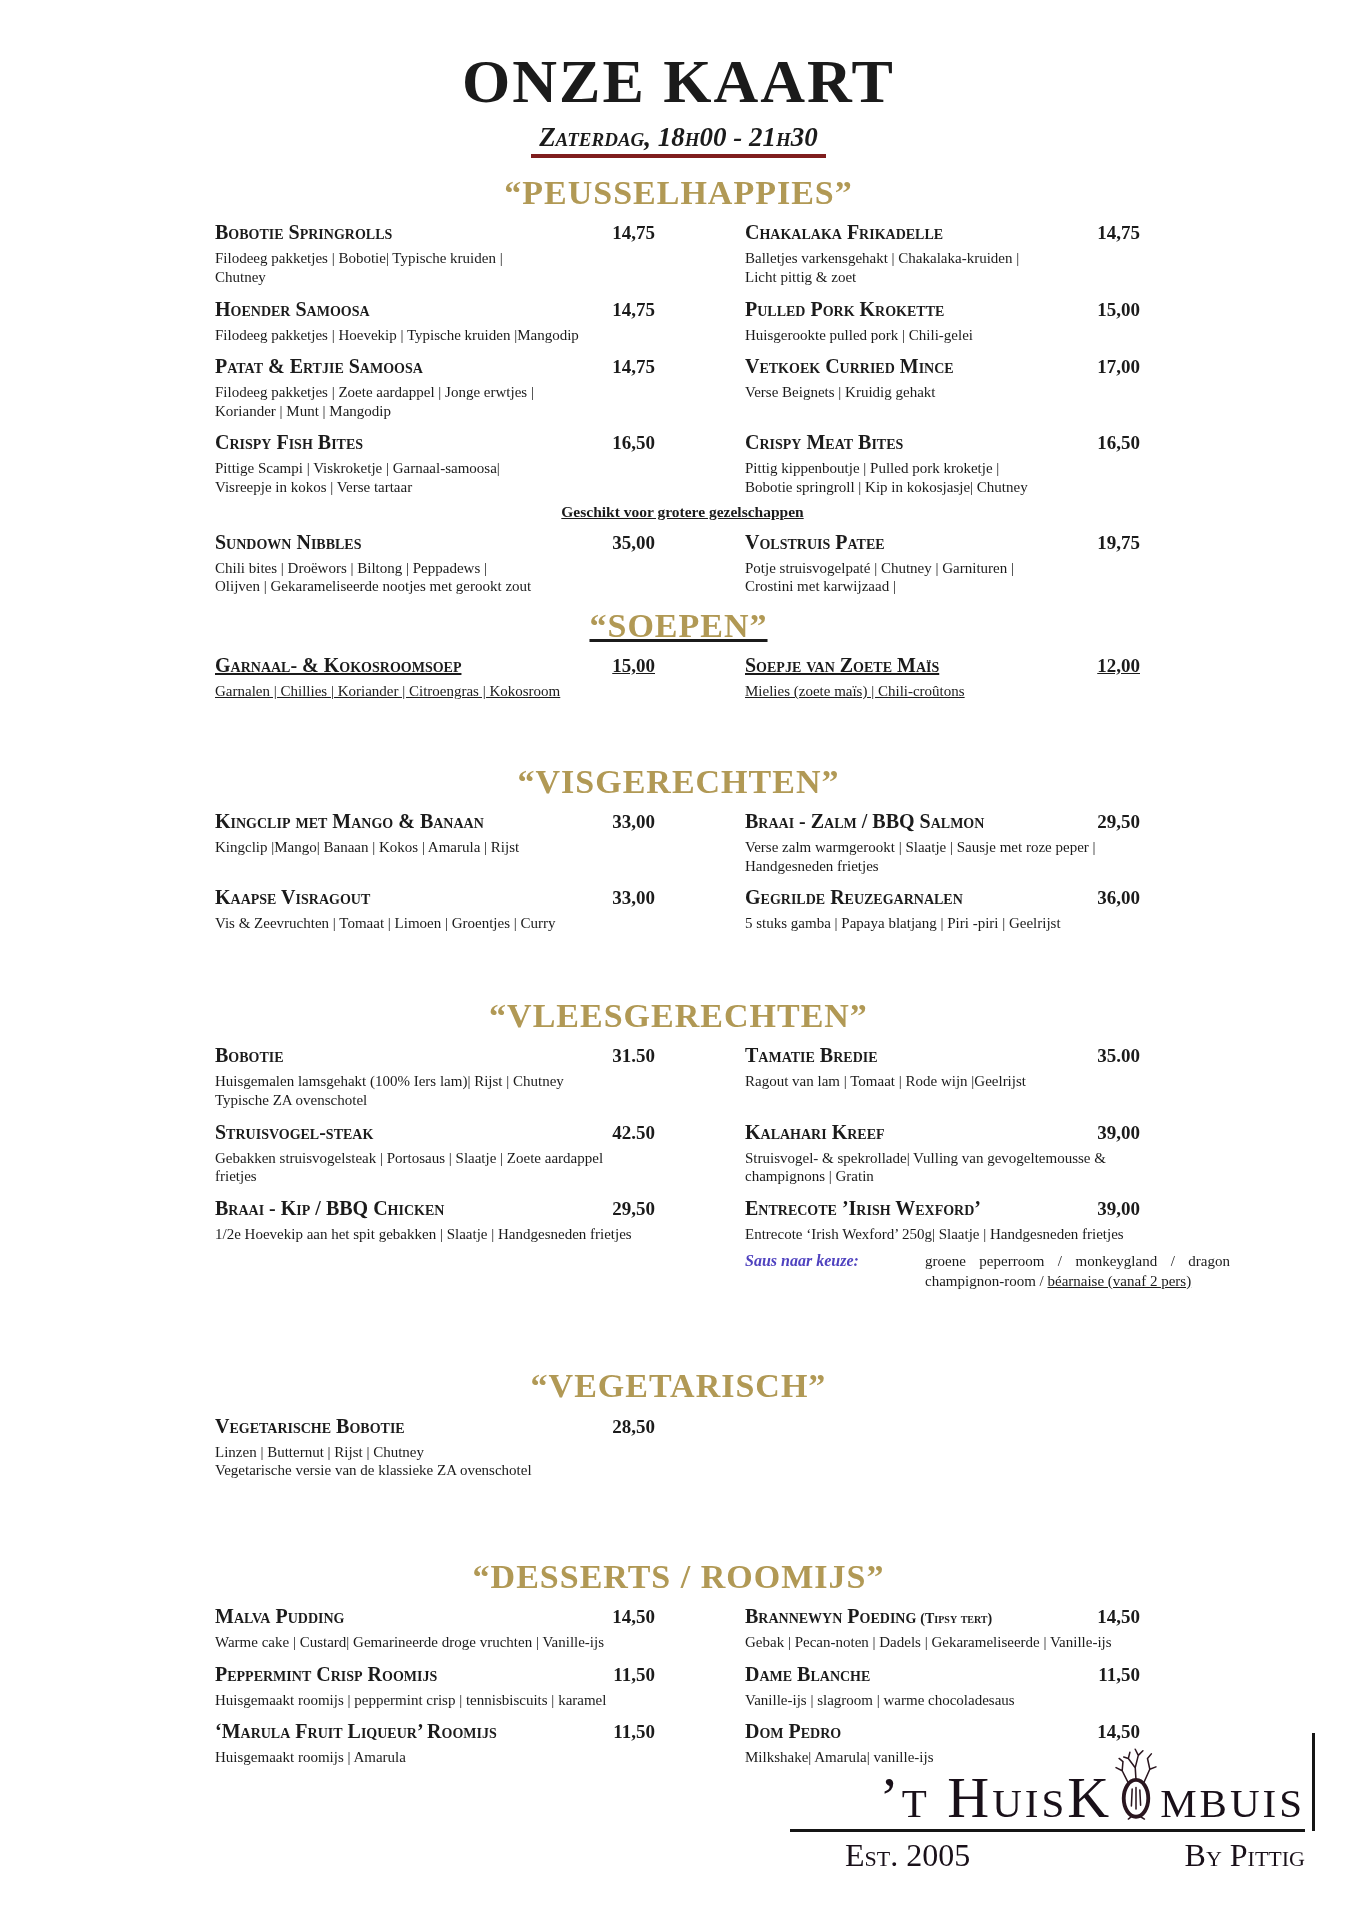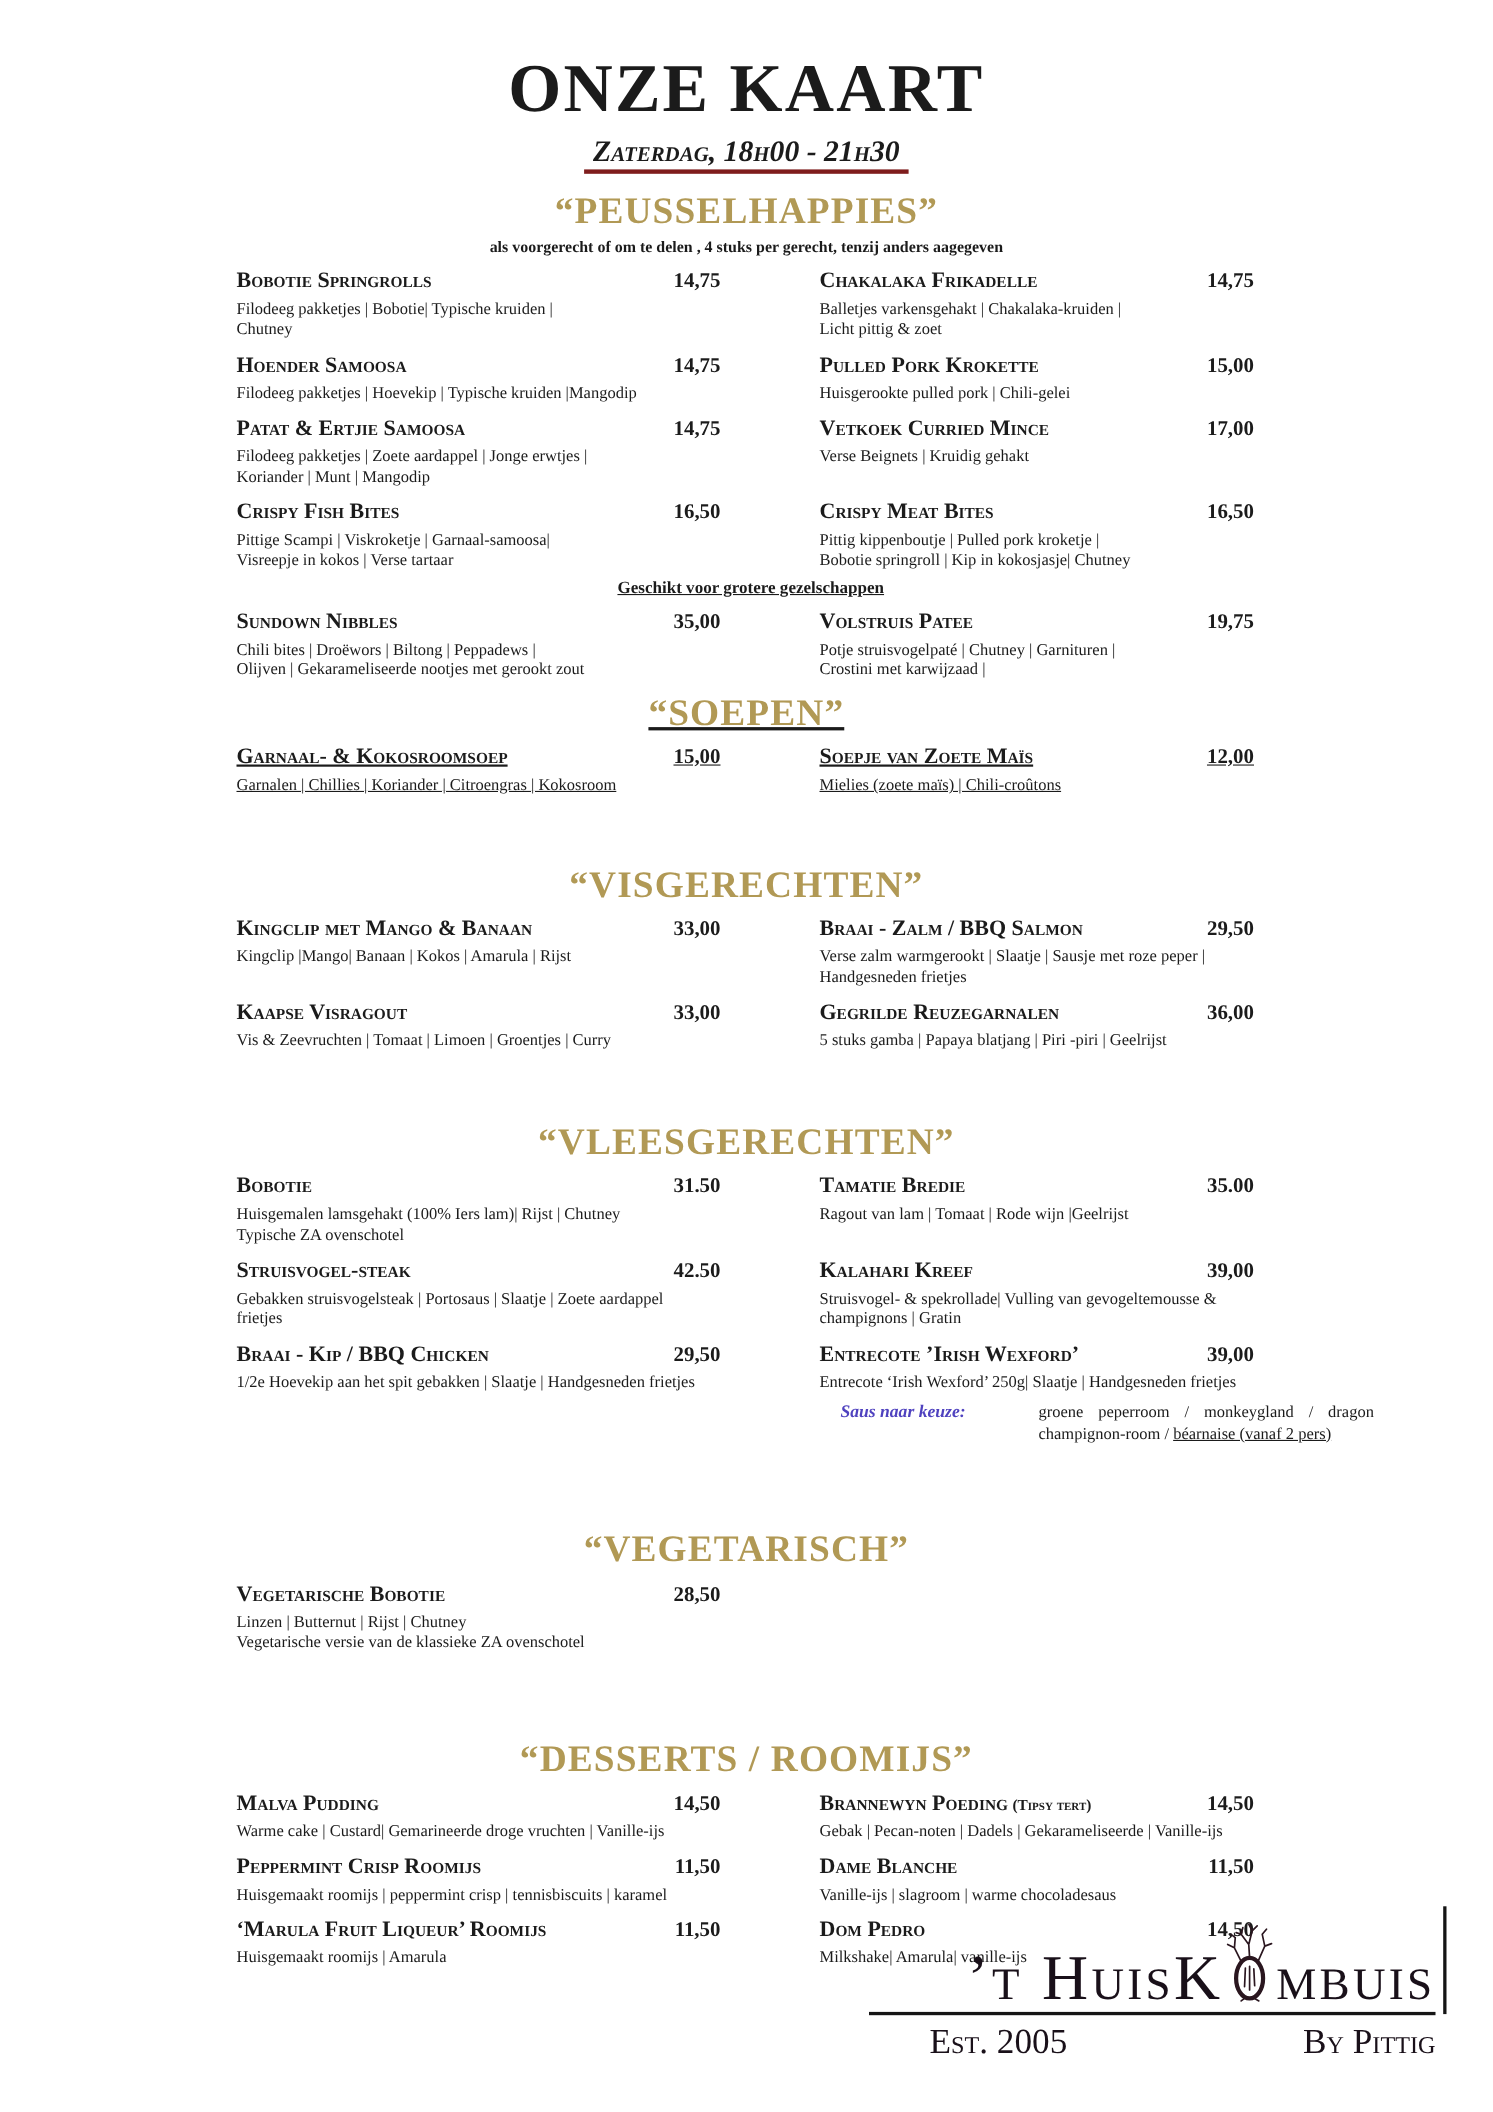--- a/index.html
+++ b/index.html
@@ -26,21 +26,21 @@
   .item-name{font-variant:small-caps;font-weight:bold;font-size:20px;line-height:1.15;}
   .name-suffix{font-variant:small-caps;font-weight:bold;font-size:14px;margin-left:4px;}
   .item-price{font-weight:bold;font-size:19px;line-height:1.15;}
   .item-desc{font-size:15px;line-height:1.24;margin-top:5px;white-space:pre-line;}
   .col-left .item-desc{width:530px;}
   .col-right .item-desc{width:505px;}
   .group-divider{
     text-align:center;font-weight:bold;font-size:15.5px;text-decoration:underline;
     margin:2px 0 10px 0;
   }
-  .sauce{display:flex;margin-top:9px;width:490px;margin-left:19px;}
+  .sauce{display:flex;margin-top:9px;width:490px;}
   .sauce-label{
     flex:none;width:180px;color:var(--purple,#4f42bf);
     font-weight:bold;font-style:italic;font-size:16px;
   }
   .sauce-text{width:305px;font-size:15px;line-height:1.3;text-align:justify;}
   .sauce-underlined{text-decoration:underline;}
   
   .brand{position:absolute;right:52px;bottom:46px;width:515px;}
   .brand-text{
     display:flex;justify-content:flex-end;align-items:flex-end;
@@ -61,21 +61,20 @@
 
 <div class="menu">
 
   <div class="page-title">ONZE KAART</div>
   <div class="schedule-wrap">
     <span class="schedule">Zaterdag, 18h00 - 21h30</span>
   </div>
 
   <div style="margin-top:16px;">
     <div class="section-heading">“PEUSSELHAPPIES”</div>
-    <div class="section-note">als voorgerecht of om te delen , 4 stuks per gerecht, tenzij anders aagegeven</div>
     <div class="menu-body">
       <div class="pair-row">
         <div class="item col-left">
           <div class="item-head">
             <span class="item-name">Bobotie Springrolls</span>
             <span class="item-price">14,75</span>
           </div>
           <div class="item-desc">Filodeeg pakketjes | Bobotie| Typische kruiden |
 Chutney</div>
         </div>

